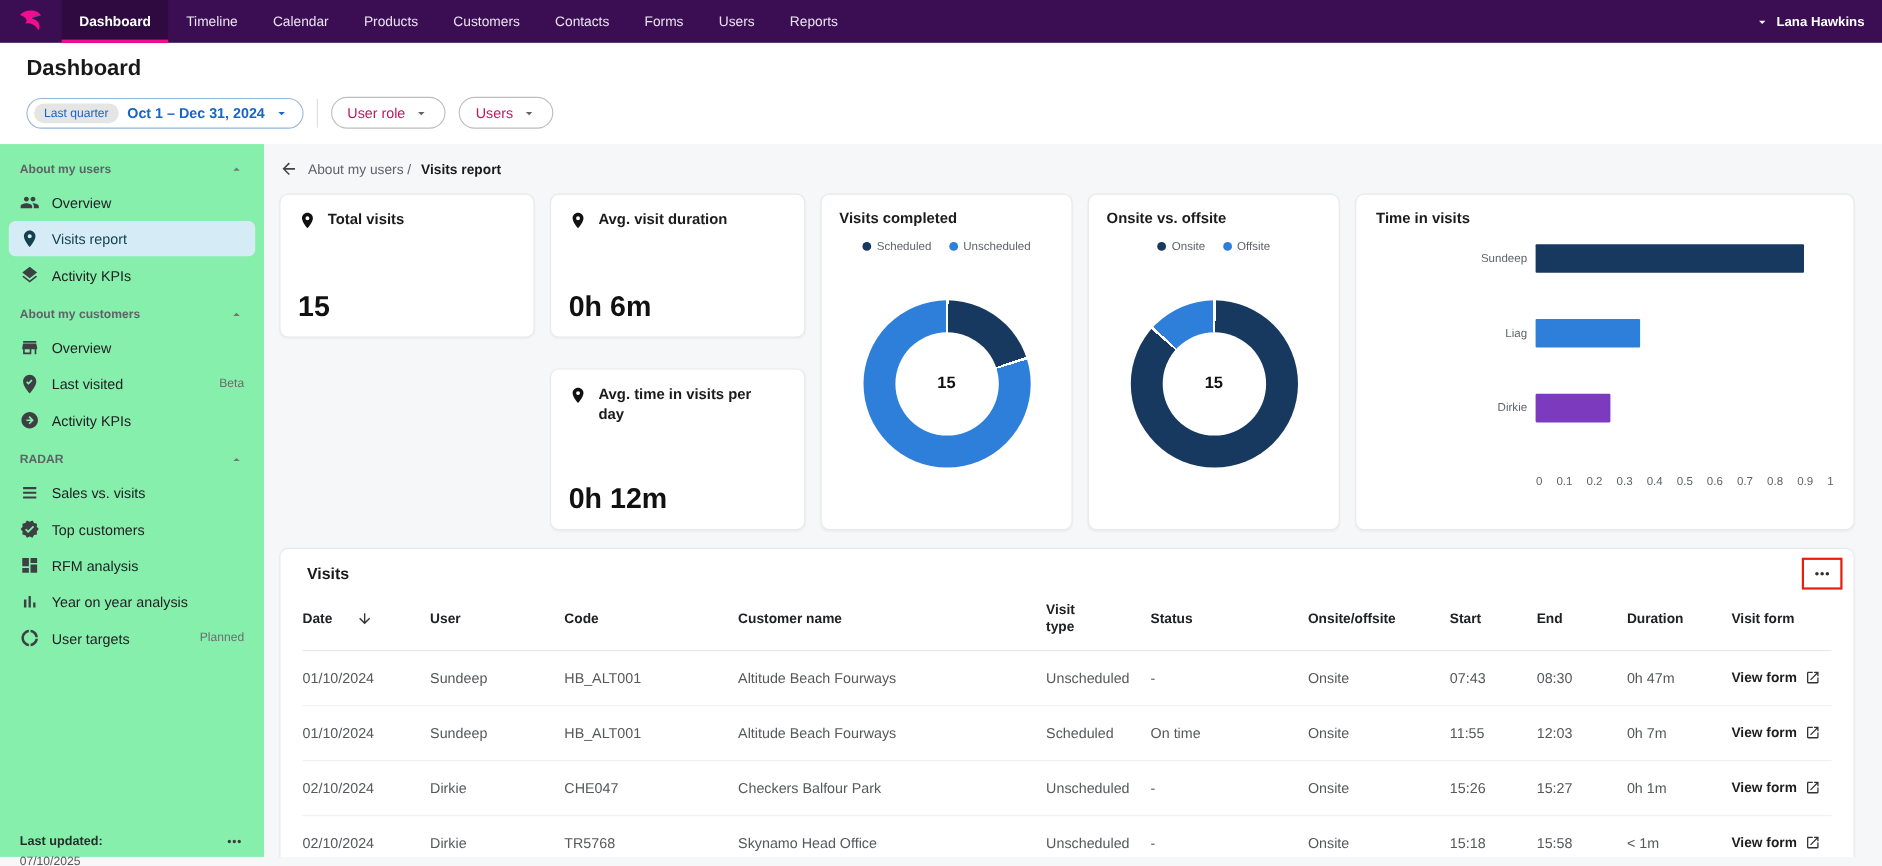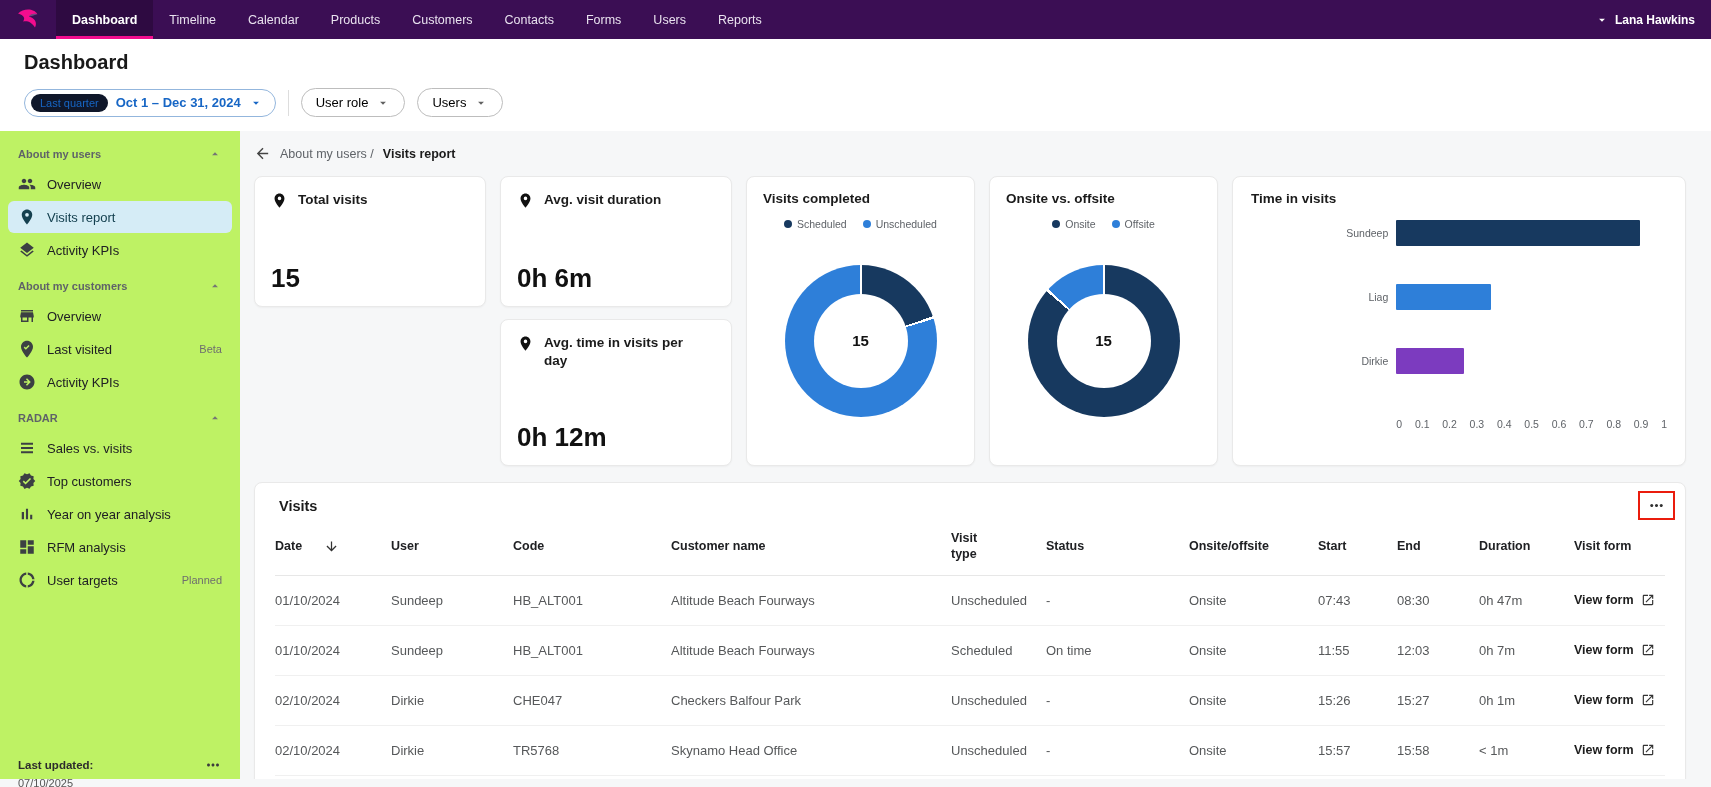--- a/index.html
+++ b/index.html
@@ -14,29 +14,29 @@
   .nav-item.active { font-weight:bold; color:#fff; background:rgba(0,0,0,0.22); }
   .nav-item.active::after { content:""; position:absolute; left:0; right:0; bottom:0; height:3.5px; background:#f20d8e; }
   .user-menu { margin-left:auto; display:flex; align-items:center; gap:6px; padding-right:16px; font-size:12px; font-weight:bold; cursor:pointer; }
 
   
   .page-header { background:#fff; padding:12px 24px 14px 24px; }
   .page-title { font-size:20px; font-weight:bold; color:#191919; margin-bottom:14px; }
   .filter-row { display:flex; align-items:center; gap:12px; }
   .pill { display:flex; align-items:center; gap:8px; border-radius:18px; padding:6px 14px; font-size:13px; cursor:pointer; background:#fff; }
   .pill.date { border:1px solid #93b6dd; padding:4px 12px 4px 6px; }
-  .chip { background:#0f172a; color:#1766c5; font-size:11px; border-radius:10px; padding:3px 9px; }
+  .chip { background:#e5e5e5; color:#1766c5; font-size:11px; border-radius:10px; padding:3px 9px; }
   .date-text { color:#1766c5; font-weight:bold; font-size:13px; }
-  .pill.plain { border:1px solid #bdbdbd; color:#000000; }
+  .pill.plain { border:1px solid #bdbdbd; color:#be185d; }
   .vdivider { width:1px; height:26px; background:#ddd; }
   .caret-svg { display:inline-flex; }
 
   
   .content { display:flex; height:648px; }
-  .sidebar { width:240px; flex:0 0 240px; padding-top:4px; position:relative; background:#bef264; }
+  .sidebar { width:240px; flex:0 0 240px; padding-top:4px; position:relative; background:#86efac; }
   .main { flex:1; padding:0 25px 0 14px; overflow:hidden; }
 
   
   .side-section-title { display:flex; align-items:center; justify-content:space-between; padding:12px 18px 6px 18px; font-size:11px; font-weight:bold; color:#5f6368; cursor:pointer; }
   .side-item { display:flex; align-items:center; gap:11px; margin:1px 8px; padding:7px 10px; border-radius:6px; font-size:13px; color:#202124; cursor:pointer; }
   .side-item .sicon { display:inline-flex; color:#3c4043; flex:0 0 18px; }
   .side-item.selected { background:#d5ecf6; color:#14404f; }
   .side-item.selected .sicon { color:#14404f; }
   .side-badge { margin-left:auto; font-size:11px; color:#6e6e6e; }
   .side-footer { position:absolute; left:0; right:0; bottom:-10px; padding:0 18px; }
@@ -44,21 +44,21 @@
   .sf-label { font-size:11.5px; font-weight:bold; color:#2c2c2c; }
   .sf-dots { color:#3c3c3c; cursor:pointer; display:inline-flex; }
   .sf-value { font-size:11px; color:#555; margin-top:3px; }
 
   
   .breadcrumb { display:flex; align-items:center; gap:9px; margin:14px 0 14px 0; font-size:12.5px; color:#5f6368; }
   .breadcrumb .back { display:inline-flex; color:#444; cursor:pointer; }
   .breadcrumb .current { font-weight:bold; color:#1b1b1b; }
 
   
-  .cards { display:grid; grid-template-columns:232px 232px 229px 229px 1fr; grid-template-rows:131px 147px; gap:12px 14px; }
+  .cards { display:grid; grid-template-columns:232px 232px 229px 229px 1fr; grid-template-rows:131px 147px; gap:28px 14px; }
   .card { background:#fff; border:1px solid #e9e9e9; border-radius:8px; box-shadow:0 1px 2px rgba(0,0,0,0.04); }
   .stat-card { padding:14px 16px; position:relative; }
   .stat-head { display:flex; align-items:flex-start; gap:10px; font-size:13.5px; font-weight:bold; color:#1b1b1b; }
   .stat-head .picon { display:inline-flex; color:#111; margin-top:1px; }
   .stat-head span.lbl { max-width:150px; line-height:1.35; }
   .stat-value { position:absolute; left:16px; bottom:12px; font-size:26px; font-weight:bold; color:#111; }
   .donut-card { grid-row:1 / span 2; padding:14px 16px; display:flex; flex-direction:column; }
   .card-title { font-size:13.5px; font-weight:bold; color:#1b1b1b; }
   .legend { display:flex; justify-content:center; gap:16px; margin-top:12px; }
   .legend-item { display:flex; align-items:center; gap:5px; font-size:10.5px; color:#5f6368; }
@@ -237,32 +237,32 @@
       <span class="sicon">
           <svg width="18" height="18" viewBox="0 0 24 24" fill="currentColor">
             <path d="M23 12l-2.44-2.79.34-3.69-3.61-.82-1.89-3.2L12 2.96 8.6 1.5 6.71 4.69 3.1 5.5l.34 3.7L1 12l2.44 2.79-.34 3.7 3.61.82L8.6 22.5l3.4-1.47 3.4 1.46 1.89-3.19 3.61-.82-.34-3.69L23 12zm-12.91 4.72l-3.8-3.81 1.48-1.48 2.32 2.33 5.85-5.87 1.48 1.48-7.33 7.35z"></path>
           </svg>
         </span>
       <span class="slabel">Top customers</span>
     </div>
     <div class="side-item">
       <span class="sicon">
           <svg width="18" height="18" viewBox="0 0 24 24" fill="currentColor">
+            <path d="M3 13h8V3H3v10zm0 8h8v-6H3v6zm10 0h8V11h-8v10zm0-18v6h8V3h-8z"></path>
+          </svg>
+        </span>
+      <span class="slabel">RFM analysis</span>
+    </div>
+    <div class="side-item">
+      <span class="sicon">
+          <svg width="18" height="18" viewBox="0 0 24 24" fill="currentColor">
             <path d="M5 9.2h3V19H5zM10.6 5h2.8v14h-2.8zM16.2 13H19v6h-2.8z"></path>
           </svg>
         </span>
       <span class="slabel">Year on year analysis</span>
-    </div>
-    <div class="side-item">
-      <span class="sicon">
-          <svg width="18" height="18" viewBox="0 0 24 24" fill="currentColor">
-            <path d="M3 13h8V3H3v10zm0 8h8v-6H3v6zm10 0h8V11h-8v10zm0-18v6h8V3h-8z"></path>
-          </svg>
-        </span>
-      <span class="slabel">RFM analysis</span>
     </div>
     <div class="side-item">
       <span class="sicon">
           <svg width="18" height="18" viewBox="0 0 24 24" fill="currentColor">
             <path d="M11 5.08V2c-5 .5-9 4.81-9 10s4 9.5 9 10v-3.08c-3-.48-6-3.4-6-6.92s3-6.44 6-6.92zM18.97 11H22c-.47-5-4-8.53-9-9v3.08C16 5.51 18.54 8 18.97 11zM13 18.92V22c5-.47 8.53-4 9-9h-3.03c-.43 3-2.97 5.49-5.97 5.92z"></path>
           </svg>
         </span>
       <span class="slabel">User targets</span>
       <span class="side-badge">Planned</span>
     </div>
@@ -509,21 +509,21 @@
       </div>
 
       <div class="trow tbody-row">
         <div>02/10/2024</div>
         <div>Dirkie</div>
         <div>TR5768</div>
         <div>Skynamo Head Office</div>
         <div>Unscheduled</div>
         <div>-</div>
         <div>Onsite</div>
-        <div>15:57</div>
+        <div>15:18</div>
         <div>15:58</div>
         <div>&lt; 1m</div>
         <div class="view-form">
           <span>View form</span>
           <span class="ext">
               <svg width="14" height="14" viewBox="0 0 24 24" fill="currentColor">
                 <path d="M19 19H5V5h7V3H5c-1.11 0-2 .9-2 2v14c0 1.1.89 2 2 2h14c1.1 0 2-.9 2-2v-7h-2v7zM14 3v2h3.59l-9.83 9.83 1.41 1.41L19 6.41V10h2V3h-7z"></path>
               </svg>
             </span>
         </div>

